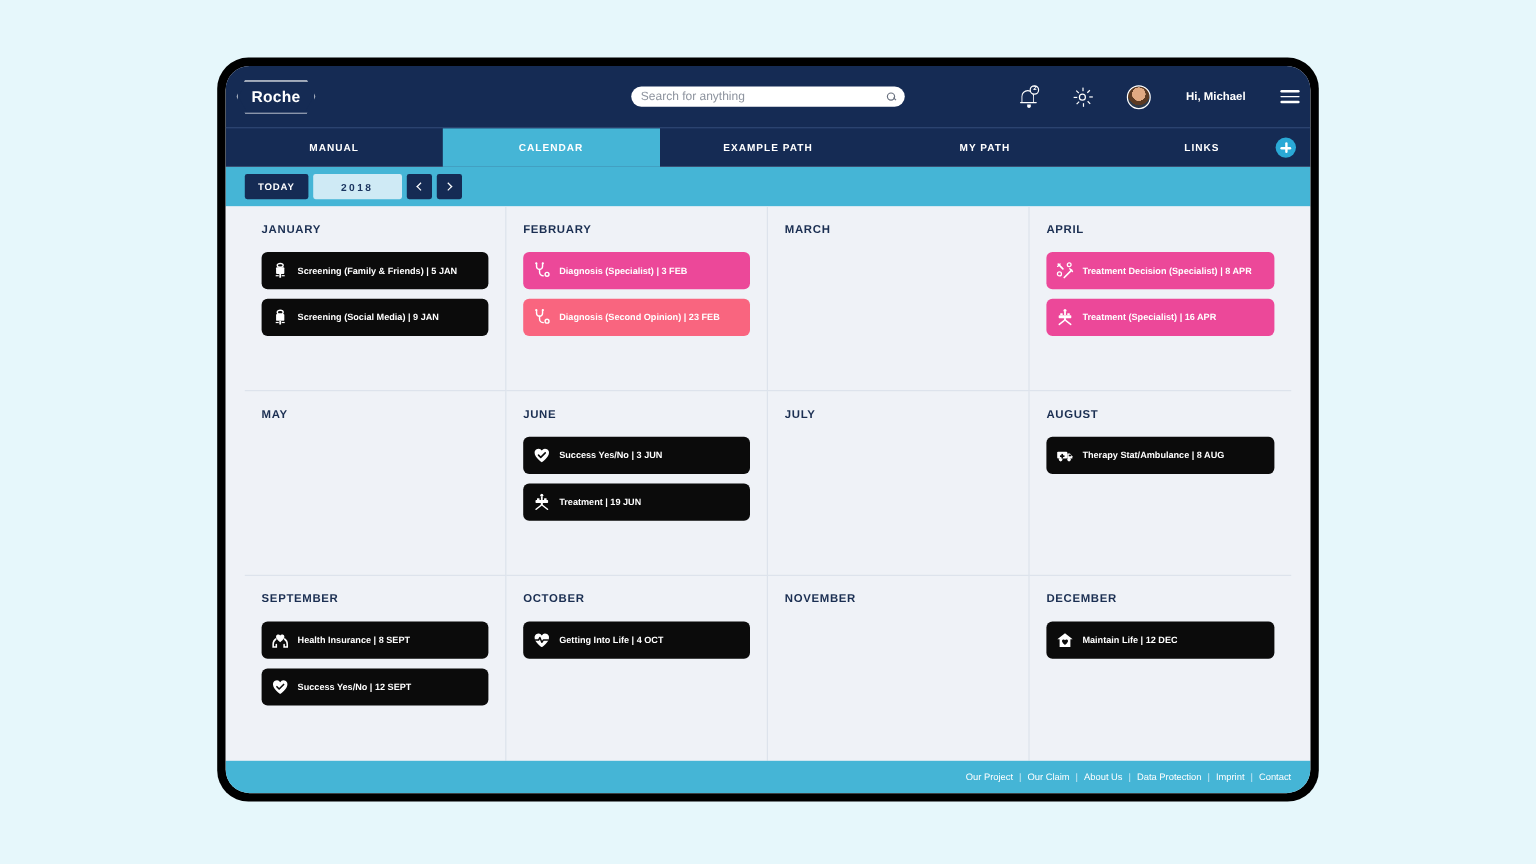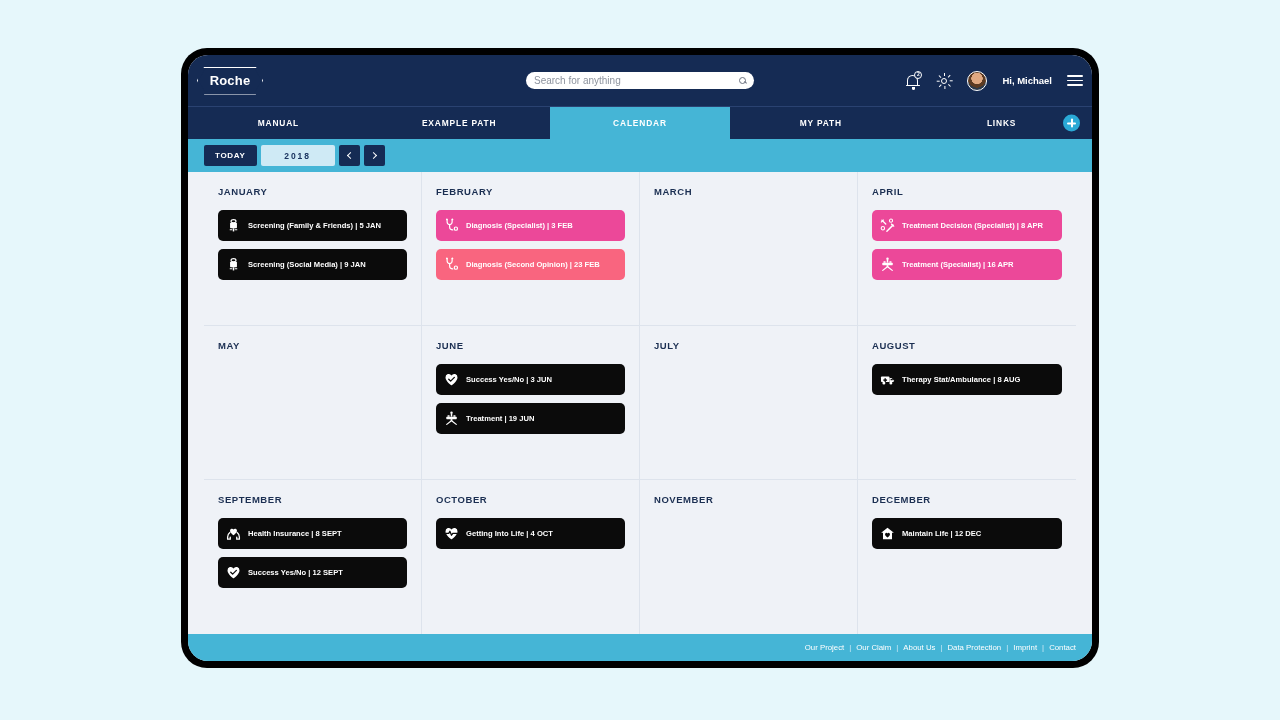--- a/index.html
+++ b/index.html
@@ -91,21 +91,21 @@
   .mag::after {
     content: ""; position: absolute;
     width: 3.4px; height: 1.1px;
     background: #6b7280;
     right: -2.6px; bottom: 0.1px;
     transform: rotate(45deg);
   }
 
   #topright {
     margin-left: auto;
-    display: flex; align-items: center; gap: 15px;
+    display: flex; align-items: center; gap: 29px;
   }
   .bell-wrap { position: relative; width: 16px; height: 18px; cursor: pointer; }
   .bell {
     position: absolute; left: 2px; top: 3px;
     width: 11px; height: 10px;
     border: 1.5px solid #fff;
     border-bottom: none;
     border-radius: 6px 6px 0 0;
   }
   .bell::after {
@@ -354,22 +354,22 @@
         <div class="burger">
           <span></span>
           <span></span>
           <span></span>
         </div>
       </div>
     </div>
 
     <div id="navbar">
       <div class="tab">MANUAL</div>
+      <div class="tab active">CALENDAR</div>
       <div class="tab">EXAMPLE PATH</div>
-      <div class="tab active">CALENDAR</div>
       <div class="tab">MY PATH</div>
       <div class="tab">LINKS</div>
       <div id="addbtn">
         <span class="v"></span>
         <span class="h"></span>
       </div>
     </div>
 
     <div id="toolbar">
       <div class="tbtn">TODAY</div>

